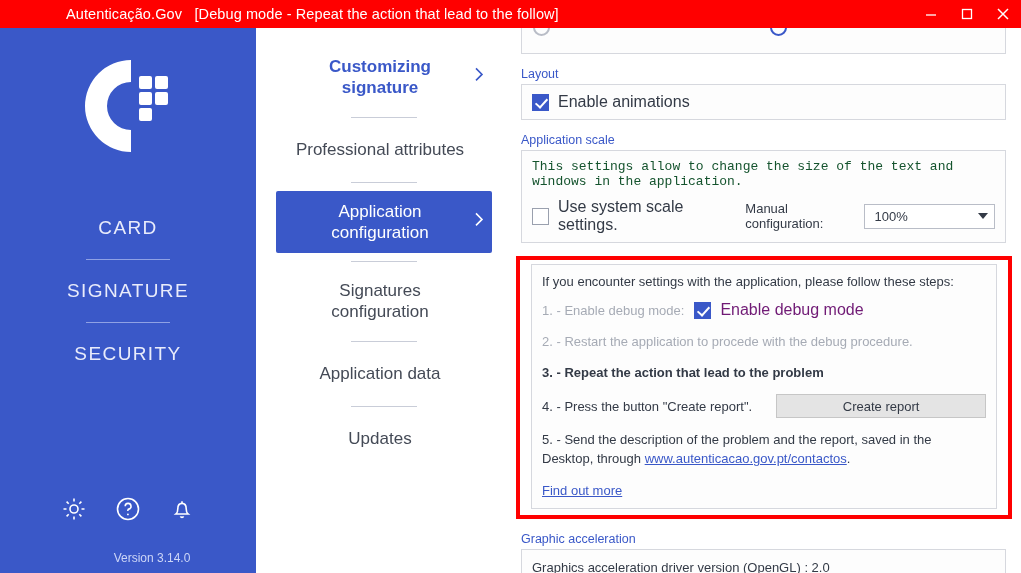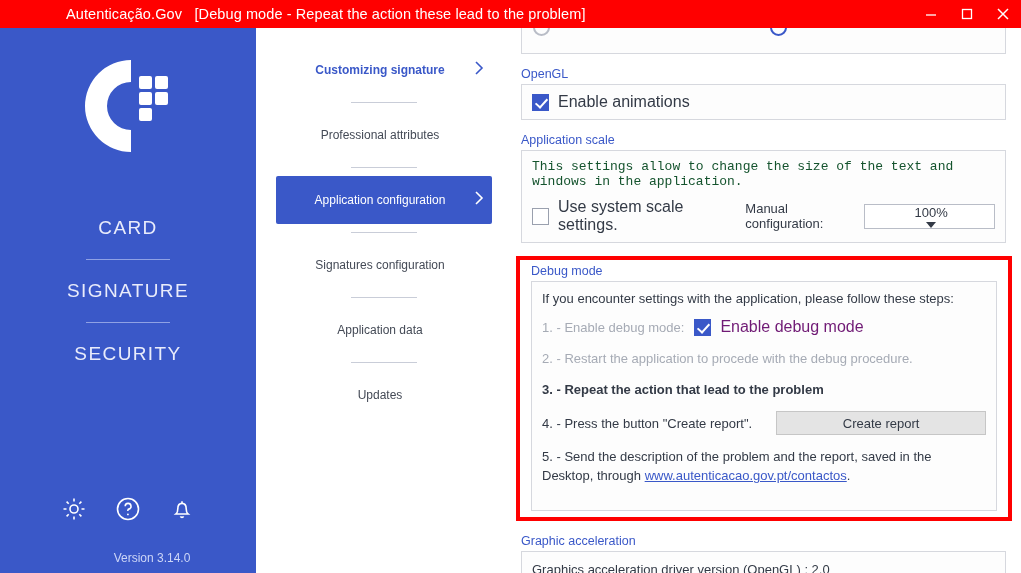--- a/index.html
+++ b/index.html
@@ -98,22 +98,22 @@
     background: #ffffff;
   }
   .menu-entry {
     position: relative;
     width: 216px;
     margin: 0 auto;
     min-height: 48px;
     display: flex;
     align-items: center;
     justify-content: center;
-    text-align: left;
-    font-size: 12px;
+    text-align: center;
+    font-size: 17px;
     line-height: 1.25;
     color: #444a56;
     padding: 10px 26px 10px 18px;
   }
   .menu-entry.active {
     background: #3a58c8;
     color: #ffffff;
     width: 216px;
     border-radius: 2px;
   }
@@ -188,21 +188,20 @@
   .combo {
     width: 144px; height: 25px;
     border: 1px solid #b9bdc7;
     background: #ffffff;
     display: flex;
     align-items: center;
     padding: 0 6px 0 9px;
     font-size: 13px;
     color: #333a46;
     justify-content: space-between;
-    flex-direction: column;
   }
   .caret {
     width: 0; height: 0;
     border-left: 5px solid transparent;
     border-right: 5px solid transparent;
     border-top: 6px solid #333a46;
   }
 
   
   .cut-panel {
@@ -275,21 +274,21 @@
   }
 </style>
 </head>
 <body>
 
 <div id="app">
 
   <div class="titlebar">
     <div class="title-text">
       <span class="app-name">Autenticação.Gov</span>
-      &nbsp;&nbsp;<span>[Debug mode - Repeat the action these lead to the problem]</span>
+      &nbsp;&nbsp;<span>[Debug mode - Repeat the action that lead to the follow]</span>
     </div>
     <div class="win-controls">
       <div class="win-btn">
         <svg width="14" height="14" viewBox="0 0 14 14">
             <line x1="2" y1="8" x2="12" y2="8" stroke="#ffffff" stroke-width="1.3"></line>
           </svg>
       </div>
       <div class="win-btn">
         <svg width="14" height="14" viewBox="0 0 14 14">
             <rect x="2.5" y="2.5" width="9" height="9" fill="none" stroke="#ffffff" stroke-width="1.3"></rect>
@@ -393,21 +392,21 @@
     </div>
   </div>
 
   <div class="content">
 
     <div class="cut-panel">
       <span class="radio-ghost" style="left: 11px;"></span>
       <span class="radio-ghost blue" style="left: 248px;"></span>
     </div>
 
-    <div class="sec-label">OpenGL</div>
+    <div class="sec-label">Layout</div>
     <div class="panel">
       <div class="row">
         <span class="cb checked"></span>
         <span class="cb-label">Enable animations</span>
       </div>
     </div>
 
     <div class="sec-label">Application scale</div>
     <div class="panel">
       <div class="scale-text">This settings allow to change the size of the text and windows in the application.</div>
@@ -416,21 +415,20 @@
         <span class="cb-label">Use system scale settings.</span>
         <span class="manual-label">Manual configuration:</span>
         <span class="combo">
           <span>100%</span>
           <span class="caret"></span>
         </span>
       </div>
     </div>
 
     <div class="debug-outer">
-      <div class="sec-label">Debug mode</div>
       <div class="debug-panel">
         <div class="dbg-intro">If you encounter settings with the application, please follow these steps:</div>
 
         <div class="dbg-step disabled">
           <span class="step-txt">1. - Enable debug mode:</span>
           <span class="cb checked"></span>
           <span class="cb-label" style="color:#701a75;">Enable debug mode</span>
         </div>
 
         <div class="dbg-step disabled">
@@ -444,20 +442,23 @@
         <div class="dbg-step">
           <span class="step-txt">4. - Press the button "Create report".</span>
           <span class="btn">Create report</span>
         </div>
 
         <div class="dbg-final">
           <span>5. - Send the description of the problem and the report, saved in the Desktop, through</span>
           <a class="link" href="#">www.autenticacao.gov.pt/contactos</a><span>.</span>
         </div>
 
+        <div class="findout">
+          <a class="link" href="#">Find out more </a>
+        </div>
       </div>
     </div>
 
     <div class="sec-label">Graphic acceleration</div>
     <div class="ga-panel">
       <div>Graphics acceleration driver version (OpenGL) : 2.0</div>
       <div>Please try changing the graphics render mode if you encounter problems with</div>
 
     </div>
 

